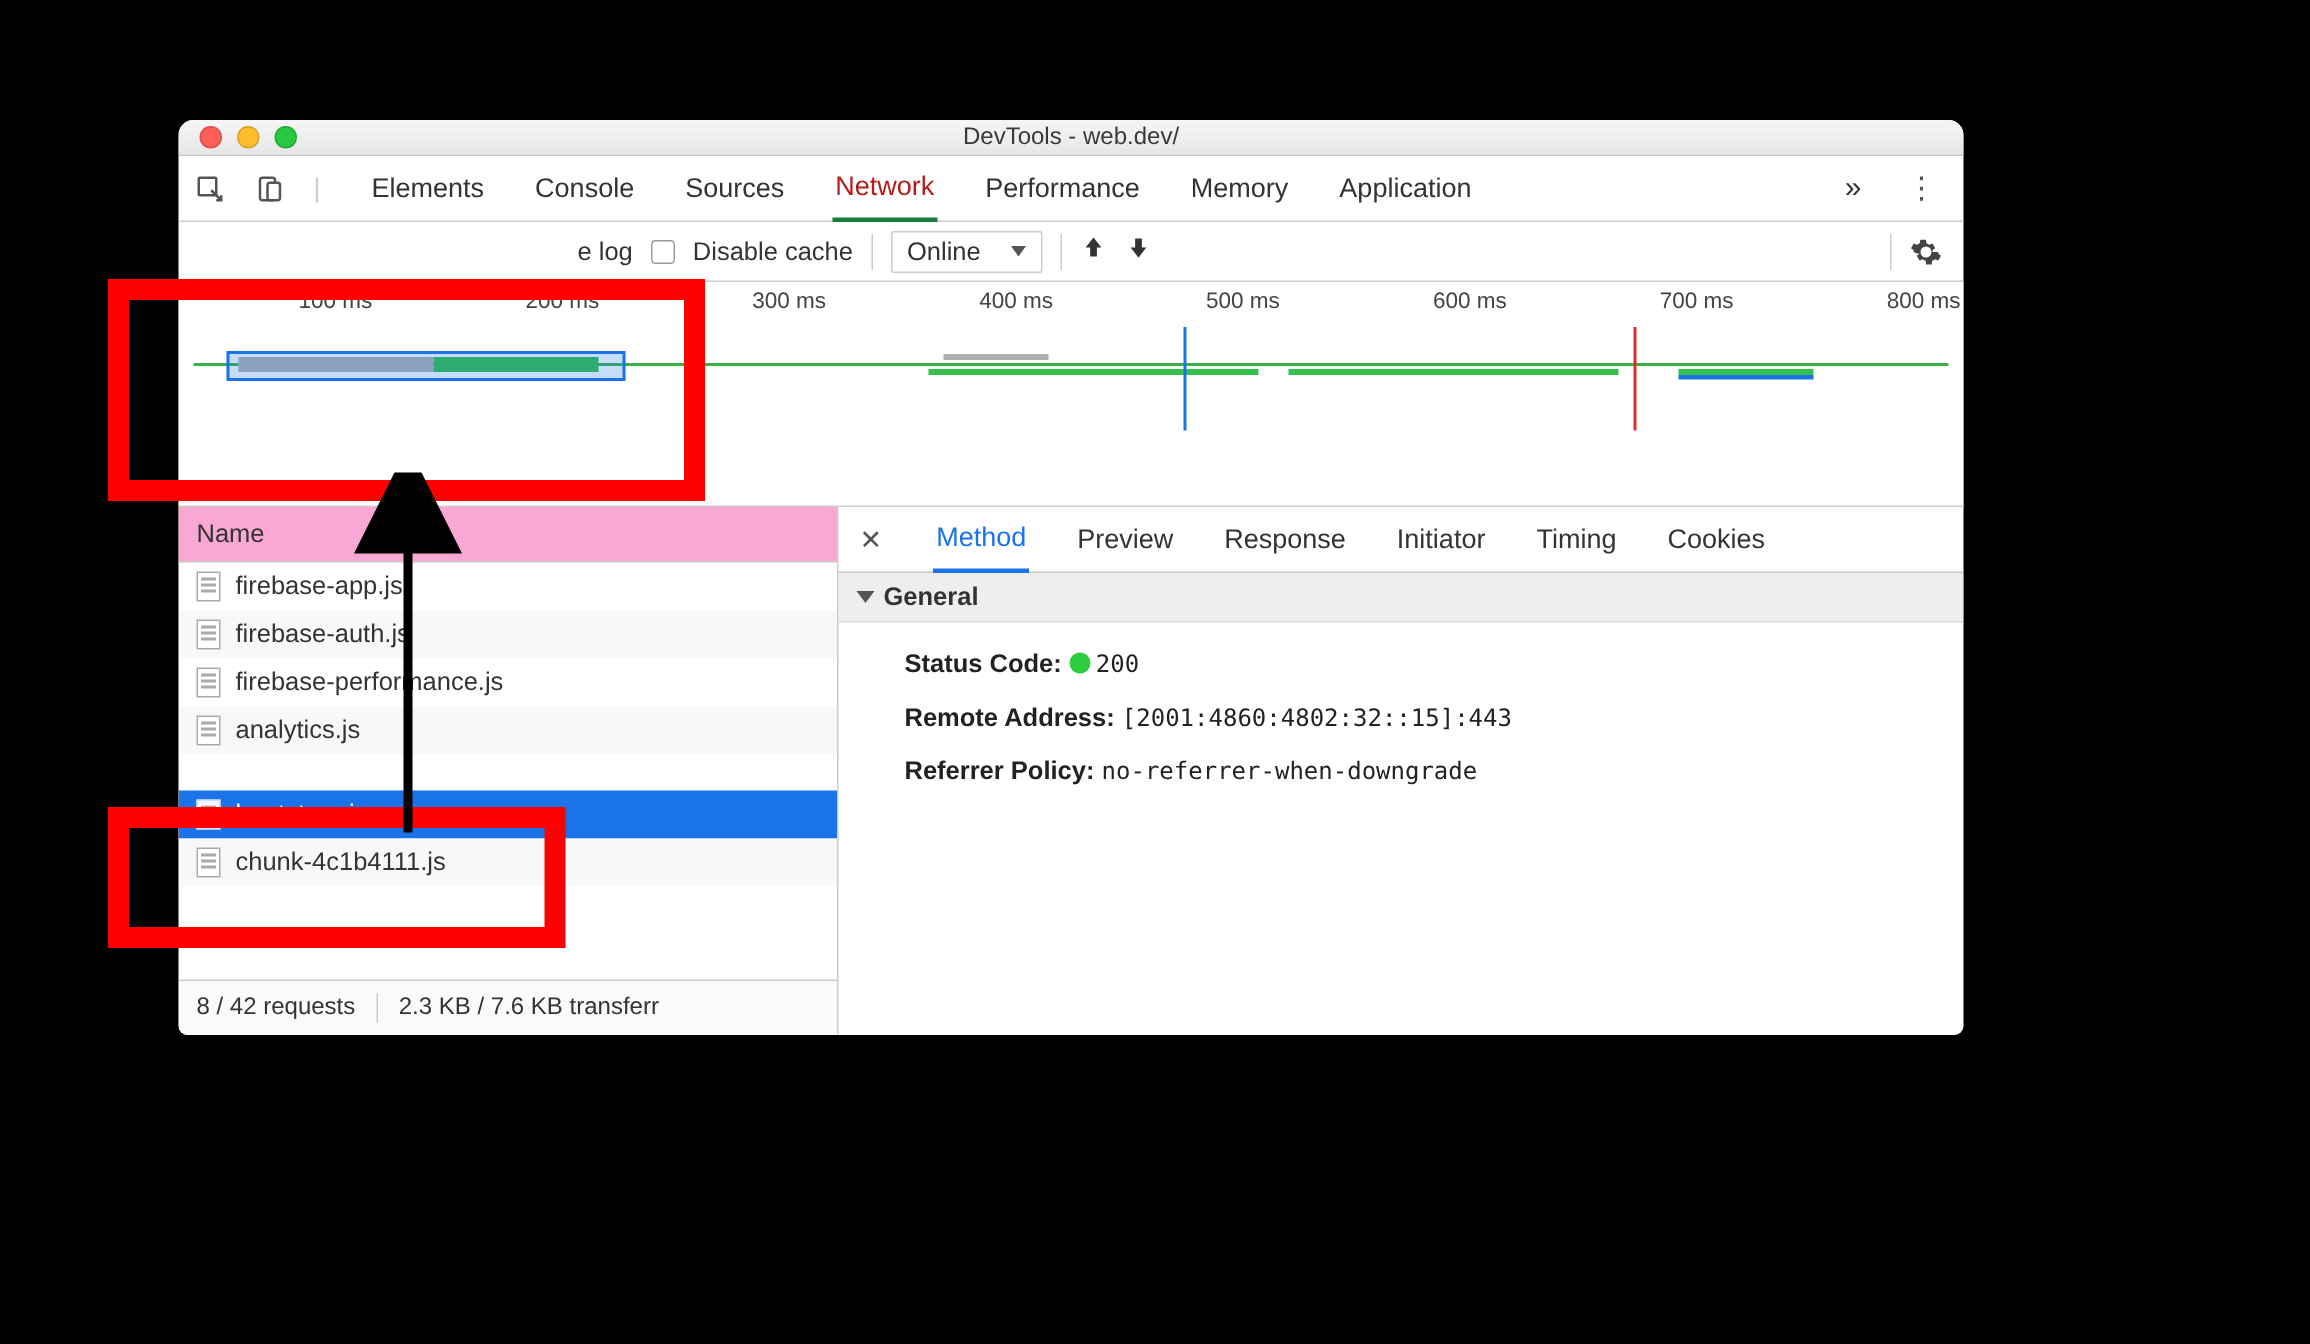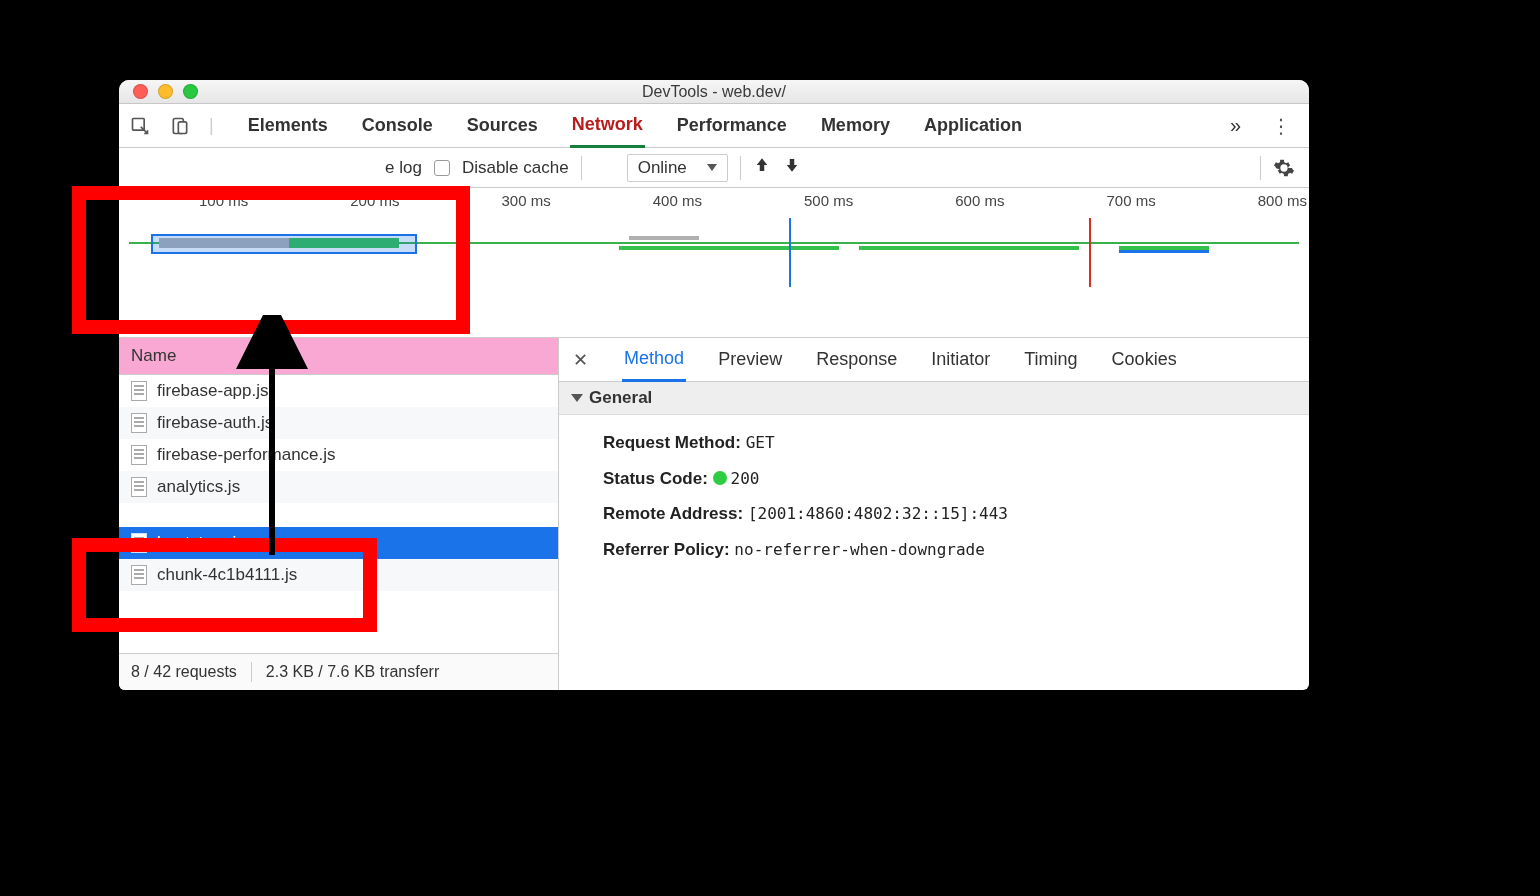--- a/index.html
+++ b/index.html
@@ -59,42 +59,42 @@
     color: #333;
     font-size: 18px;
     justify-content: space-between;
   }
   .tabs-left { display:flex; align-items:center; gap: 18px; }
   .tab-icon {
     width: 22px; height: 22px;
     display:flex; align-items:center; justify-content:center;
     color:#555;
   }
-  .panel-tabs { display:flex; gap: 30px; align-items:center; padding-left: 14px; font-weight: bold;}
+  .panel-tabs { display:flex; gap: 30px; align-items:center; padding-left: 14px;}
   .panel-tab { cursor:pointer; padding: 10px 2px; color:#333;}
   .panel-tab.active { color:#b91c1c; border-bottom: 3px solid #15803d; }
   .kebab { font-size: 20px; color:#555; padding: 0 8px;}
   .toolbar {
     height: 40px;
     display:flex;
     align-items:center;
     gap: 12px;
     padding: 0 14px;
     font-size: 17px;
     color:#333;
     border-bottom: 1px solid #ccc;
     position: relative;
   }
   .toolbar .sep { width:1px; height: 24px; background:#ccc; }
   .checkbox {
     width: 16px; height:16px; border:1px solid #999; border-radius:3px; display:inline-block;
   }
   .select {
     display:flex; align-items:center; gap:20px;
-    border:1px solid #ccc; padding:2px 10px; border-radius:2px; height:28px;margin-left:33px;
+    border:1px solid #ccc; padding:2px 10px; border-radius:2px; height:28px;
   }
   .tri-down { width:0; height:0; border-left:5px solid transparent; border-right:5px solid transparent; border-top:7px solid #555;}
   .arrow-up, .arrow-down { font-size: 20px; color:#333; }
   .gear { width:22px; height:22px; }
   .timeline {
     height: 150px;
     border-bottom: 1px solid #ccc;
     position: relative;
     background:#fff;
   }
@@ -343,21 +343,20 @@
         <div class="detail-tab">Response</div>
         <div class="detail-tab">Initiator</div>
         <div class="detail-tab">Timing</div>
         <div class="detail-tab">Cookies</div>
       </div>
       <div class="section-header">
         <span class="tri"></span>
         <span>General</span>
       </div>
       <div class="kv-list">
-        <div><b>Request Method:</b> <span class="mono">GET</span></div>
         <div><b>Status Code:</b> <span class="status-dot"></span><span class="mono">200</span></div>
         <div><b>Remote Address:</b> <span class="mono">[2001:4860:4802:32::15]:443</span></div>
         <div><b>Referrer Policy:</b> <span class="mono">no-referrer-when-downgrade</span></div>
       </div>
     </div>
   </div>
 </div>
 
 <div class="anno-rect" style="left:72px; top:186px; width:398px; height:148px;"></div>
 <div class="anno-rect" style="left:72px; top:538px; width:305px; height:94px;"></div>

